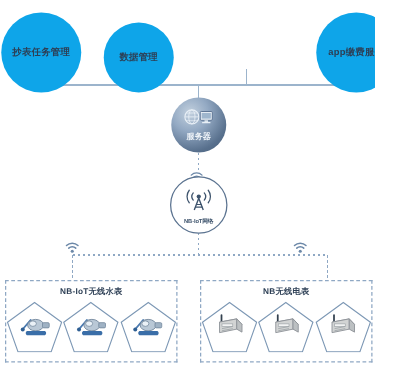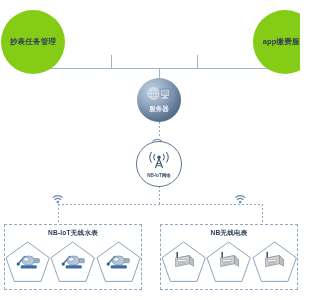--- a/index.html
+++ b/index.html
@@ -9,21 +9,21 @@
     font-family:"Liberation Sans","DejaVu Sans",sans-serif;
     position:relative;
   }
   #stage{position:absolute;inset:0;}
   svg.lines{position:absolute;left:0;top:0;width:300px;height:300px;}
 
   .node{position:absolute;border-radius:50%;display:flex;align-items:center;
         justify-content:center;text-align:center;box-sizing:border-box;}
 
   .app-node{
-    background:#84cc16;color:#2d3f55;font-size:7.5px;line-height:1.25;
+    background:#0ea5e9;color:#2d3f55;font-size:7.5px;line-height:1.25;
     font-weight:bold;letter-spacing:.2px;padding:2px;
   }
 
   .server-node{
     background:radial-gradient(circle at 34% 28%, #b9c9dc 0%, #8fa6c0 32%, #5d7governs 60%);
     background:radial-gradient(circle at 34% 28%, #c2d0de 0%, #93a9c3 34%, #58708d 72%, #465c77 100%);
     color:#eef3f8;flex-direction:column;gap:1px;
   }
   .server-label{font-size:6.5px;font-weight:bold;line-height:1;}
 
@@ -77,20 +77,23 @@
 
       <line x1="58" y1="204" x2="58" y2="224"></line>
       <line x1="262" y1="204" x2="262" y2="224"></line>
     </g>
   </svg>
 
   <div class="node app-node" style="left:1px;top:10px;width:64px;height:64px;">
     <span>抄表任务管理</span>
   </div>
 
+  <div class="node app-node" style="left:83px;top:18px;width:56px;height:56px;">
+    <span>数据管理</span>
+  </div>
 
 
   <div class="node app-node" style="left:253px;top:10px;width:64px;height:64px;">
     <span>app缴费服务</span>
   </div>
 
   <div class="node server-node" style="left:137px;top:78px;width:44px;height:44px;">
     <span>
       <svg width="24" height="14" viewBox="0 0 24 14">
 

